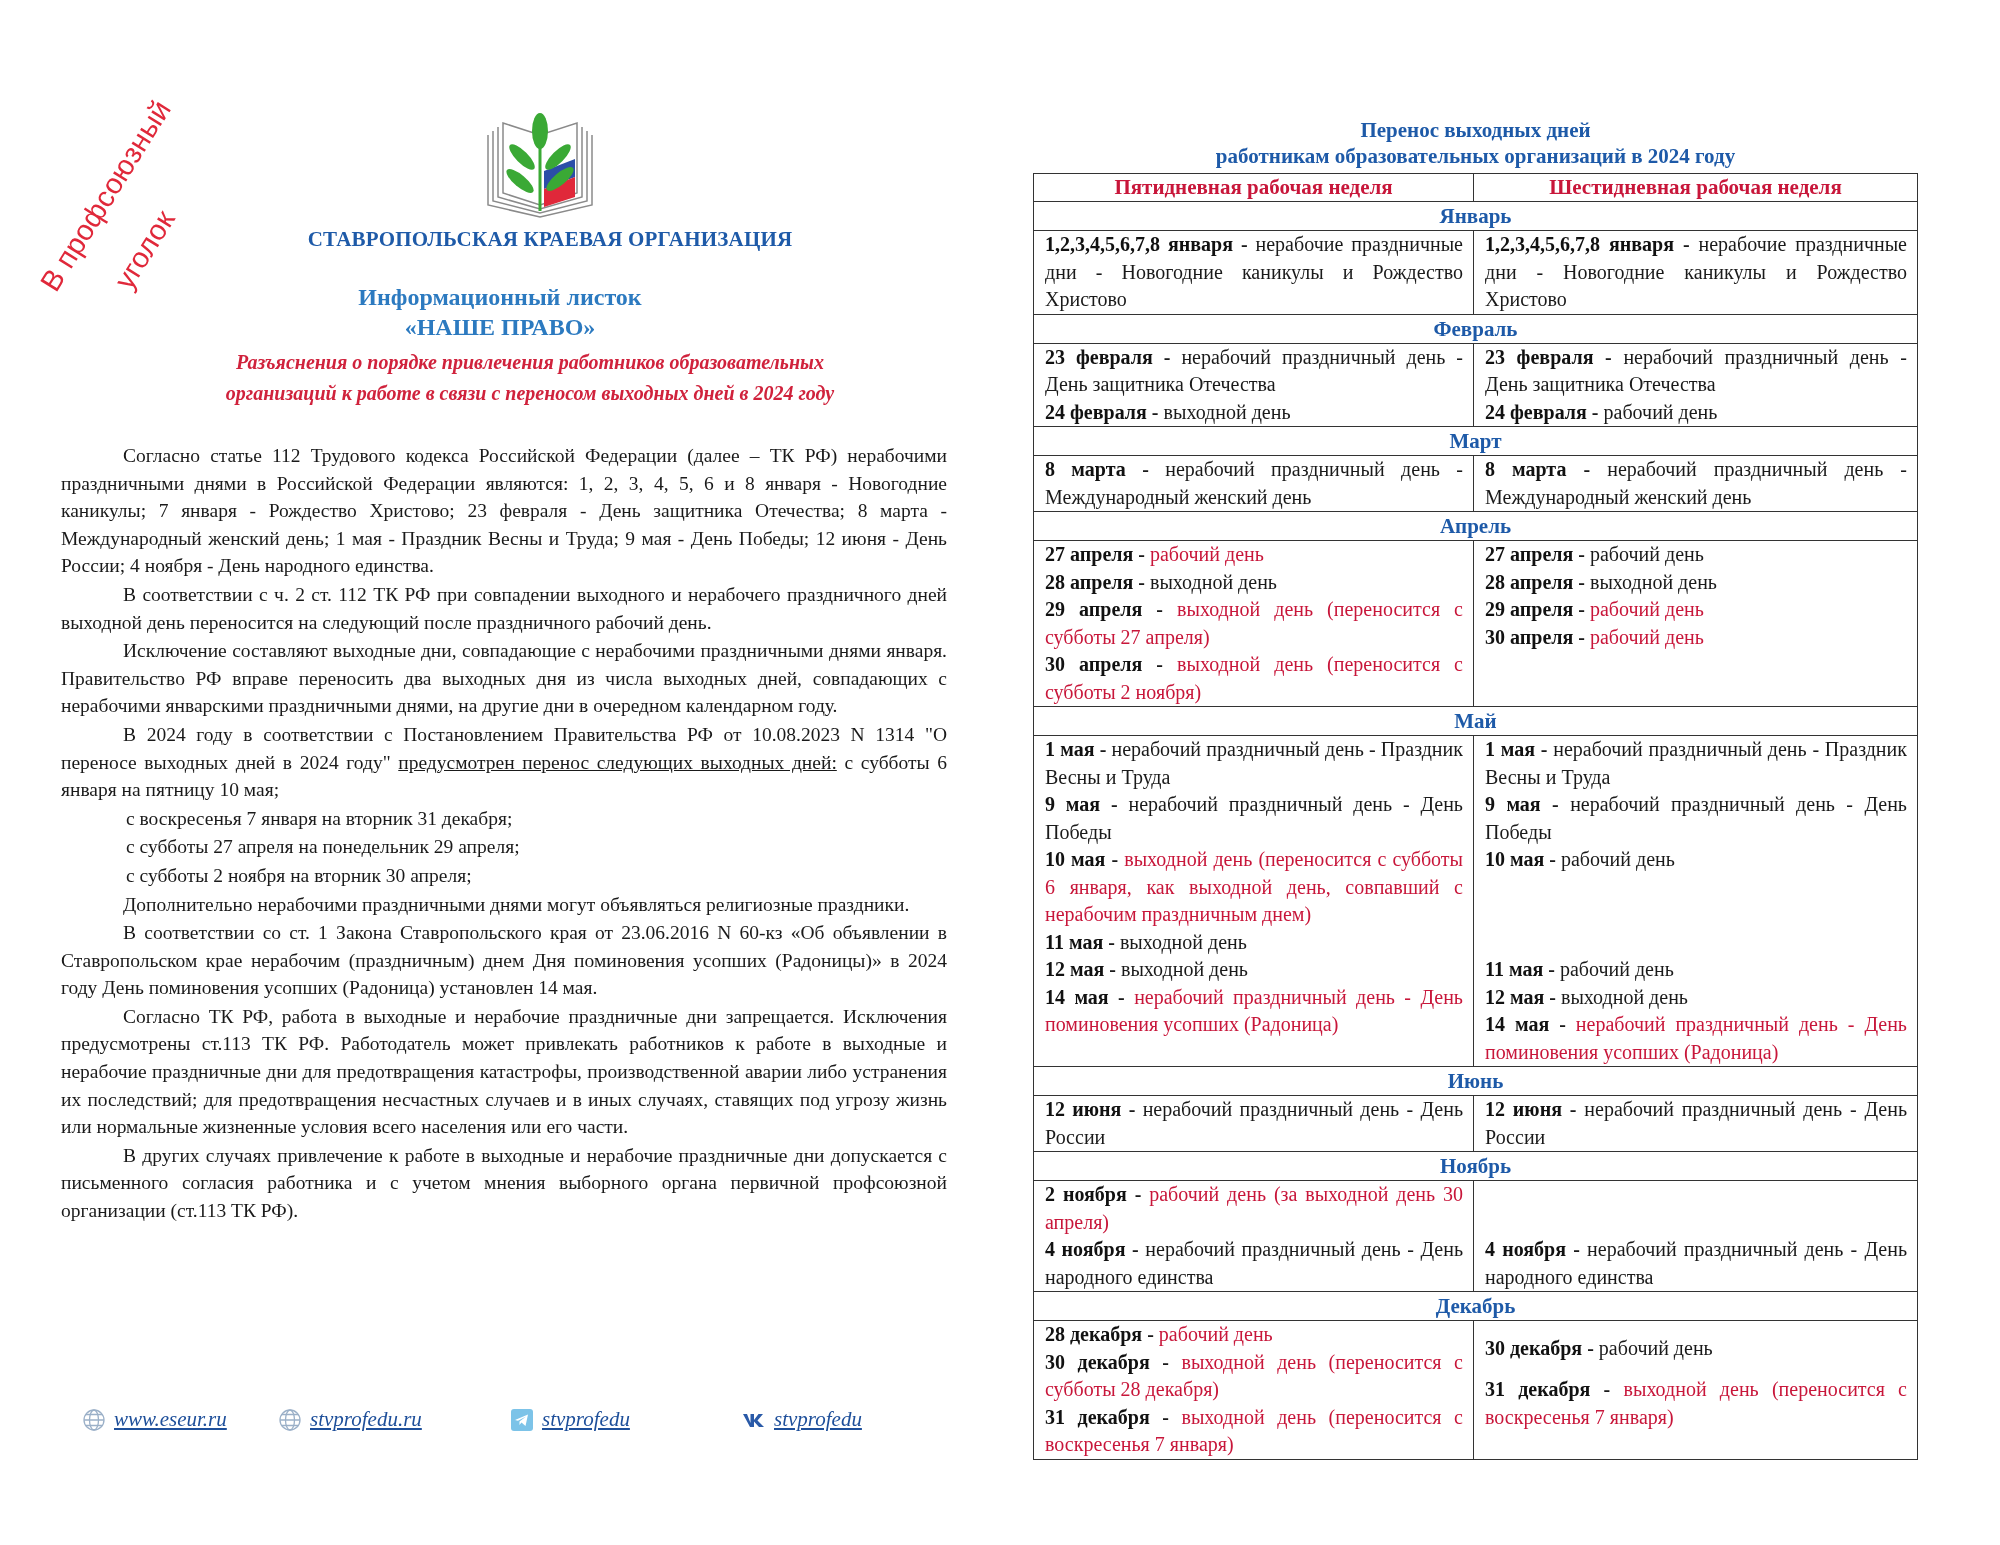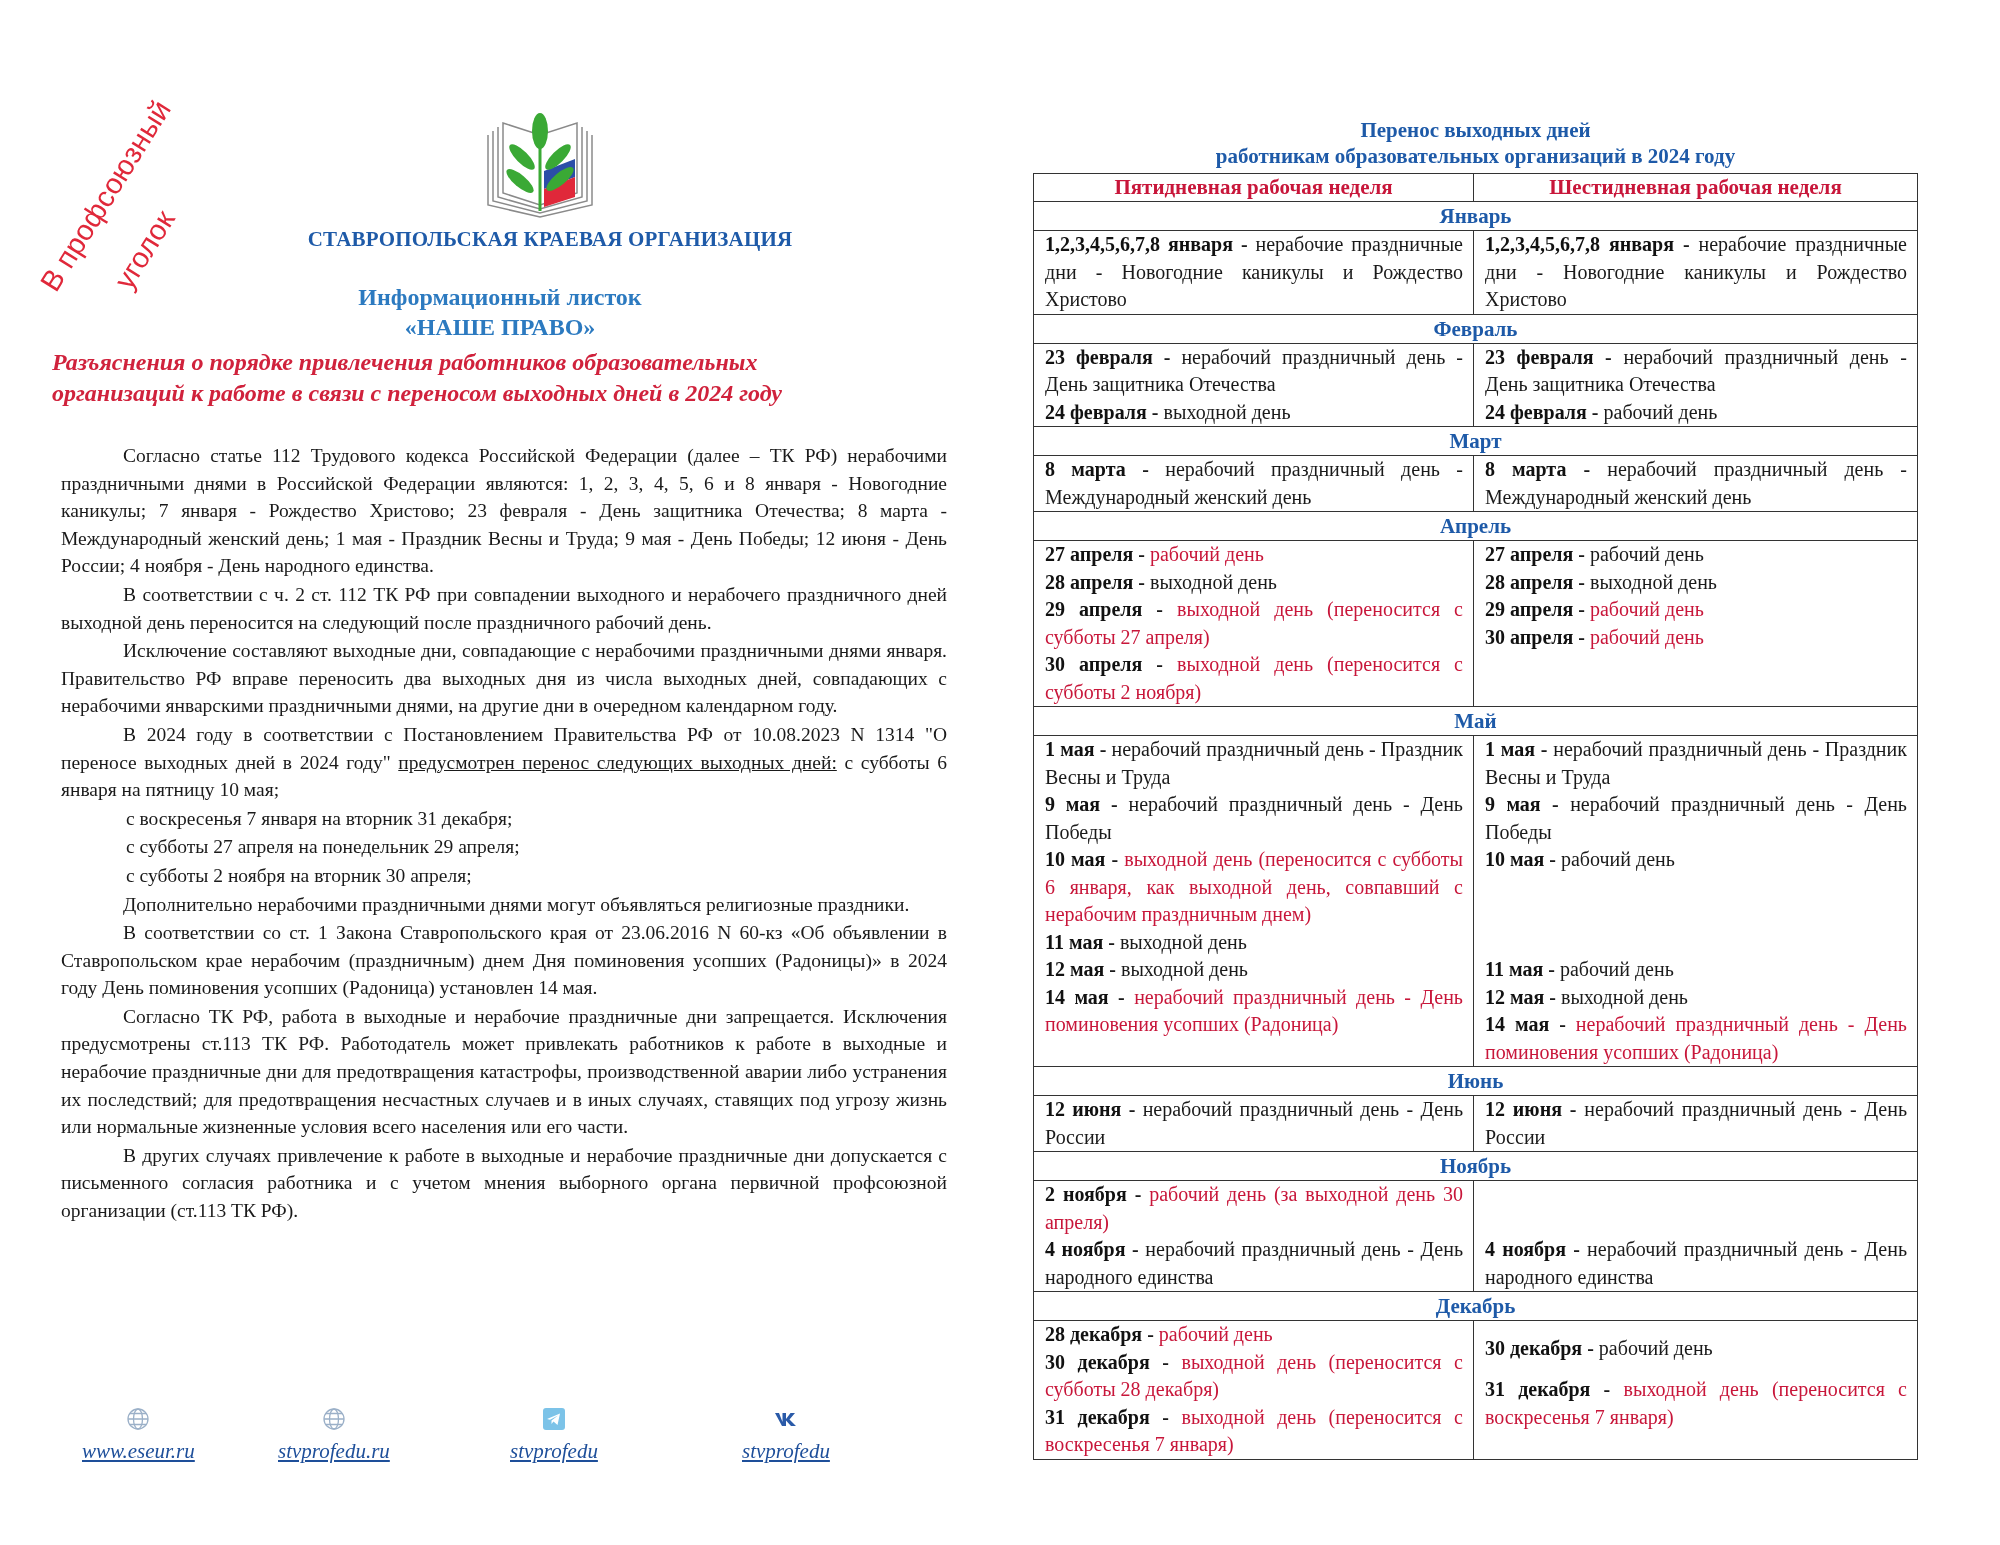--- a/index.html
+++ b/index.html
@@ -10,27 +10,27 @@
   .stamp {
     position: absolute; left: 30px; top: 120px; width: 170px; height: 170px;
     color: #e0283a; font-family: "Liberation Sans", sans-serif; font-size: 29px;
   }
   .stamp .l1 { position: absolute; left: -6px; top: 72px; transform: rotate(-58deg); white-space: nowrap; transform-origin: left center; }
   .stamp .l1 { left: 18px; top: 152px; }
   .stamp .l2 { position: absolute; left: 92px; top: 150px; transform: rotate(-58deg); white-space: nowrap; transform-origin: left center; }
   .logo { position: absolute; left: 482px; top: 113px; width: 118px; height: 110px; }
   .org { position: absolute; left: 230px; top: 228px; width: 640px; text-align: center; color: #1e5aa8; font-weight: bold; font-size: 21px; line-height: 23px; letter-spacing: 0.2px; }
   .leaflet { position: absolute; left: 300px; top: 282px; width: 400px; text-align: center; color: #2c7ac0; font-weight: bold; font-size: 24px; line-height: 30px; }
-  .subtitle { position: absolute; left: 52px; top: 347px; width: 940px; text-align: left; color: #d0223c; font-weight: bold; font-style: italic; font-size: 24px; line-height: 31px; }
+  .subtitle { position: absolute; left: 60px; top: 347px; width: 940px; text-align: center; color: #d0223c; font-weight: bold; font-style: italic; font-size: 20px; line-height: 31px; }
   .body-text { position: absolute; left: 60px; top: 441px; width: 888px; font-size: 19.5px; line-height: 27.6px; text-align: justify; }
   .body-text p { margin: 1px; text-indent: 62px; }
   .body-text p.li { text-indent: 0; padding-left: 65px; text-align: left; }
   .body-text .u { text-decoration: underline; }
   .links { position: absolute; left: 82px; top: 1407px; width: 820px; height: 36px; }
-  .link { position: absolute; top: 0; display: flex; align-items: center; gap: 8px; color: #1e4f9a; font-style: italic; font-size: 21px; text-decoration: underline; cursor: pointer; flex-direction: column; }
+  .link { position: absolute; top: 0; display: flex; align-items: center; gap: 8px; color: #1e4f9a; font-style: italic; font-size: 21px; text-decoration: underline; cursor: pointer; }
   .ico { width: 24px; height: 24px; display: inline-block; }
   .right-title { position: absolute; left: 1033px; top: 117px; width: 885px; text-align: center; color: #1e5aa8; font-weight: bold; font-size: 21px; line-height: 26px; }
   table.sched { position: absolute; left: 1033px; top: 173px; width: 885px; border-collapse: collapse; font-size: 20px; line-height: 27.5px; }
   table.sched td { border: 1.6px solid #333; vertical-align: top; padding: 0 10px 0 11px; text-align: justify; }
   table.sched td.c1 { width: 418px; }
   table.sched td.hdr { color: #c8163a; font-weight: bold; text-align: center; font-size: 21px; line-height: 27px; padding: 0; }
   table.sched td.month { color: #1e5aa8; font-weight: bold; text-align: center; font-size: 21px; line-height: 28px; padding: 0; margin-top: 44px; }
   .e { display: block; }
   .e b { font-weight: bold; color: #111; }
   .red { color: #c8163a; }

